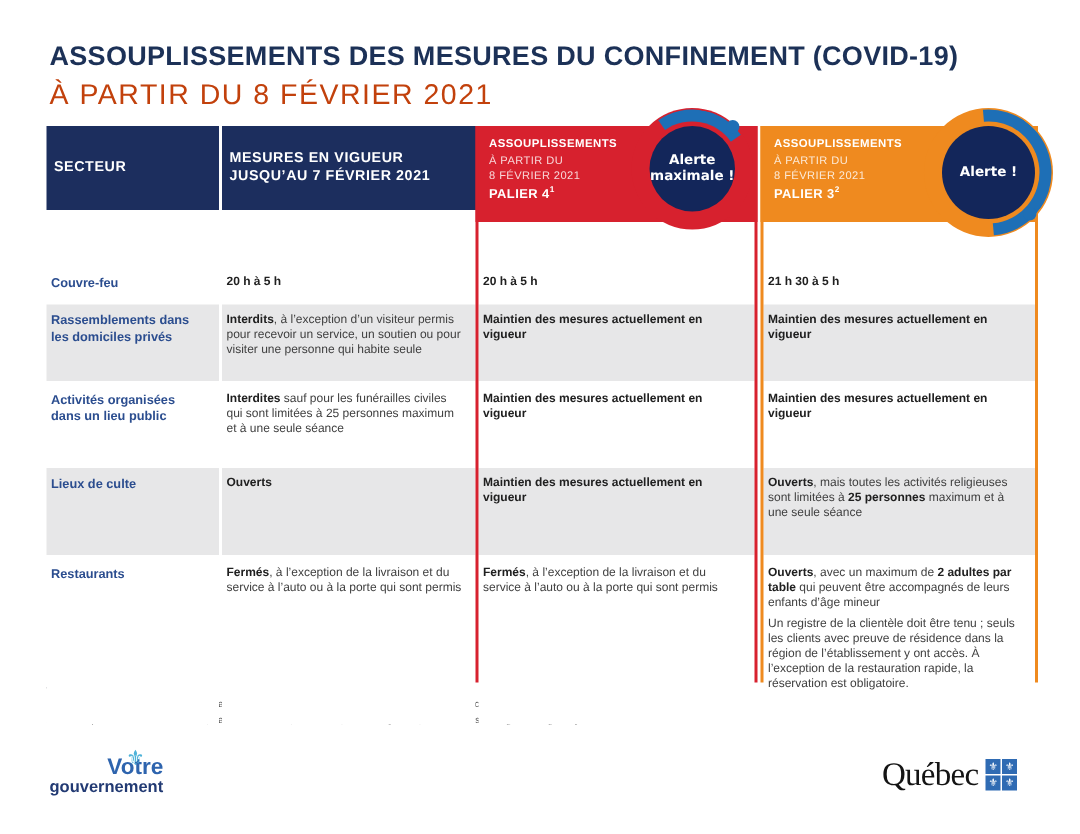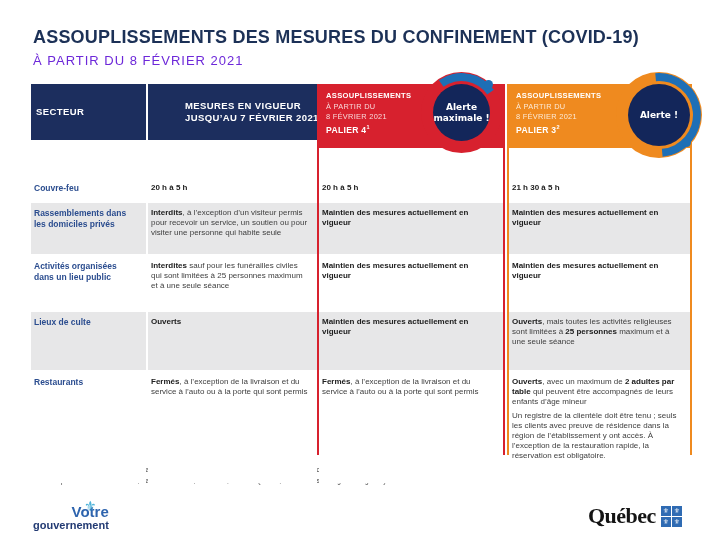--- a/index.html
+++ b/index.html
@@ -4,29 +4,29 @@
 <style>
   html,body { margin:0; padding:0; }
   body {
     width:720px; height:556px; background:#ffffff; position:relative;
     font-family:"Liberation Sans", sans-serif; overflow:hidden;
     -webkit-font-smoothing:antialiased;
   }
   * { box-sizing:border-box; }
 
   .title { position:absolute; left:33px; top:27px; font-size:18px; font-weight:bold; color:#1c3157; letter-spacing:0.2px; }
-  .subtitle { position:absolute; left:33px; top:53px; font-size:13px; color:#6d28d9; letter-spacing:1px; }
+  .subtitle { position:absolute; left:33px; top:53px; font-size:19px; color:#c2410c; letter-spacing:1px; }
 
   .table-wrap { position:absolute; left:31px; top:84px; width:672px; height:372px; }
 
   
   .hdr { position:absolute; top:0; color:#fff; }
   .hdr-navy { background:#1c2e5e; height:56px; display:flex; align-items:center; font-size:9.5px; font-weight:bold; letter-spacing:0.4px; line-height:1.25; }
   .hdr-secteur { left:0; width:115px; padding-left:5px; }
-  .hdr-mesures { left:117px; width:179px; padding-left:5px;justify-content:flex-end; }
+  .hdr-mesures { left:117px; width:179px; padding-left:5px; }
   .hdr-mesures span { display:block; width:142px; }
   .hdr-p4 { left:286px; width:188px; height:64px; background:#d7212e; padding:7px 0 0 9px; }
   .hdr-p3 { left:476px; width:185px; height:64px; background:#ef8a1f; padding:7px 0 0 9px; }
   .h-l1 { font-size:7.6px; font-weight:bold; letter-spacing:0.3px; }
   .h-l2 { font-size:7.4px; color:rgba(255,255,255,0.82); margin-top:1.5px; letter-spacing:0.3px; }
   .h-l4 { font-size:8.6px; font-weight:bold; margin-top:2.5px; letter-spacing:0.3px; }
   .h-l4 sup { font-size:5.5px; }
 
   
   .vline { position:absolute; top:0; width:2px; height:371px; z-index:3; }
@@ -66,21 +66,21 @@
   .fn { display:flex; font-size:6.5px; color:#3f3f3f; margin-bottom:3.5px; }
   .fn-num { width:18px; flex:none; }
 
   
   .gov-logo { position:absolute; left:33px; top:504px; line-height:1; }
   .gov-votre { font-size:15px; font-weight:bold; color:#2e64ae;text-align:right; }
   .gov-gouv { font-size:11px; font-weight:bold; color:#223a73; margin-top:1px; }
   .gov-fleur { position:absolute; left:51px; top:-5px; color:#4fb3d9; font-size:14px; }
 
   .qc-logo { position:absolute; left:588px; top:503px; display:flex; align-items:center; }
-  .qc-word { font-family:"Liberation Serif", serif; font-size:22px; font-weight:bold; color:#141414; letter-spacing:-0.5px; }
+  .qc-word { font-family:"Liberation Serif", serif; font-size:22px; font-weight:normal; color:#141414; letter-spacing:-0.5px; }
   .qc-flag { margin-left:5px; display:grid; grid-template-columns:10px 10px; grid-template-rows:10px 10px; gap:1px; }
   .qc-flag span { background:#2f6bb3; color:#fff; font-size:7px; line-height:10px; text-align:center;
     font-family:"DejaVu Sans", sans-serif; }
   .gov-fleur, .badge .inner { font-family:"DejaVu Sans","Liberation Sans",sans-serif; }
 </style>
 </head>
 <body>
 
 <div class="title">ASSOUPLISSEMENTS DES MESURES DU CONFINEMENT (COVID-19)</div>
 <div class="subtitle">À PARTIR DU 8 FÉVRIER 2021</div>

